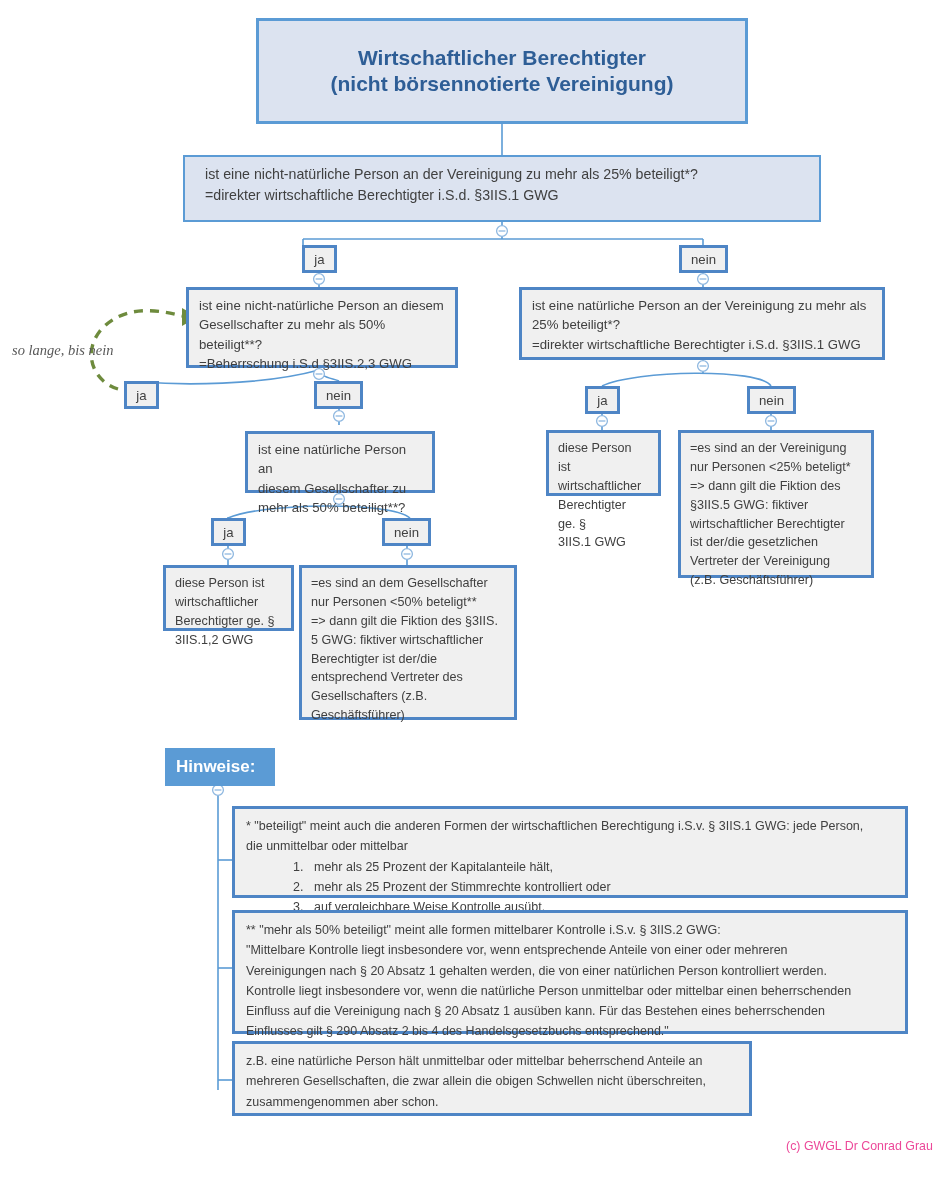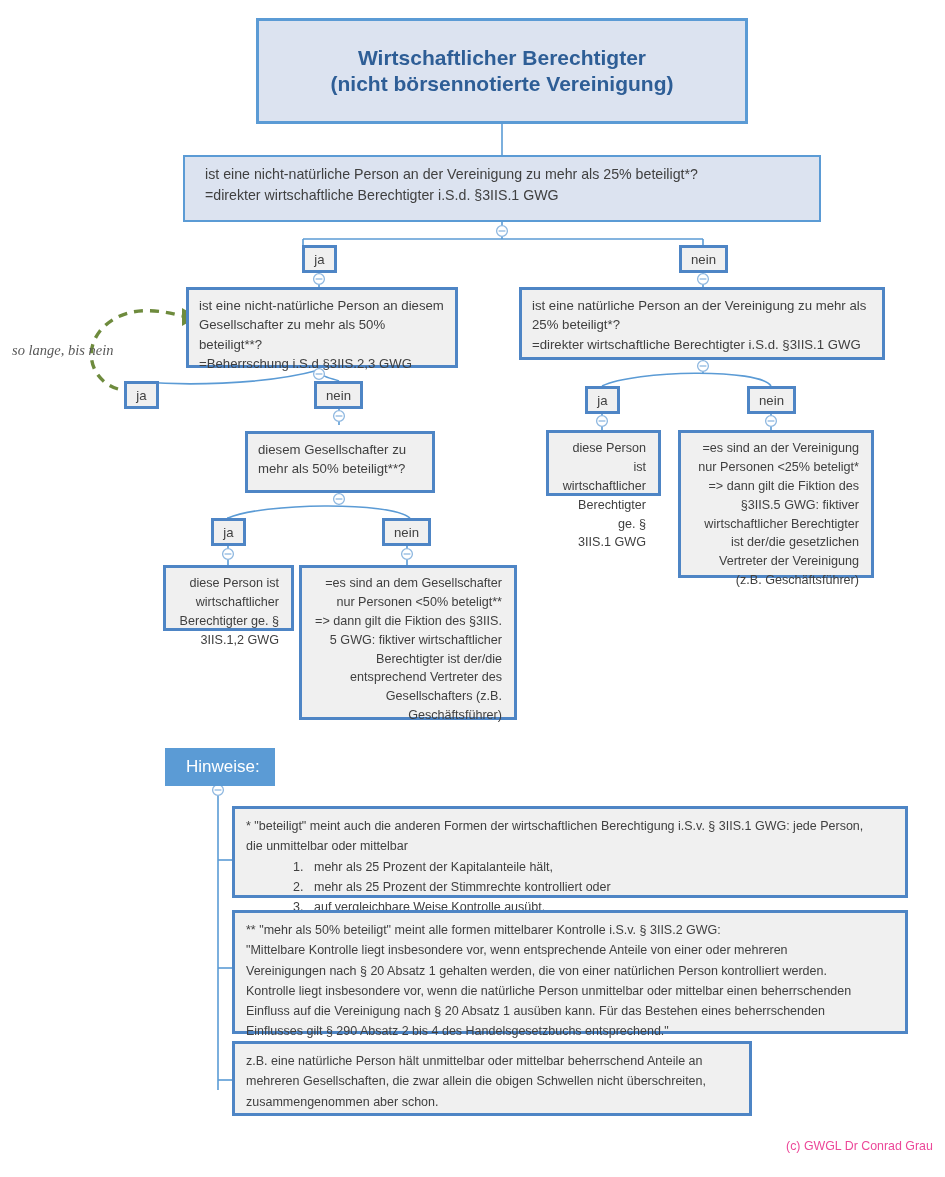--- a/index.html
+++ b/index.html
@@ -31,26 +31,25 @@
   }
   .lbl{
     background:#F0F0F0;border:3px solid #4E85C5;
     color:#404040;font-size:13.2px;
     display:flex;align-items:center;justify-content:center;
   }
   .res{
     background:#F0F0F0;border:3px solid #4E85C5;
     color:#404040;font-size:12.6px;line-height:1.5;
     padding:6px 12px 5px 9px;
-    text-align:right;
   }
   .hinweise{
     background:#5B9BD5;border:0;
-    color:#ffffff;font-weight:normal;font-size:17px;
-    display:flex;align-items:center;padding-left:21px;
+    color:#ffffff;font-weight:bold;font-size:17px;
+    display:flex;align-items:center;padding-left:11px;
   }
   .note{
     background:#F0F0F0;border:3px solid #4E85C5;
     color:#404040;font-size:12.5px;line-height:1.62;
     padding:7px 9px 6px 11px;
   }
   .note-line{white-space:nowrap;}
   .note-item{display:flex;}
   .note-item .num{width:68px;flex:0 0 68px;padding-left:47px;box-sizing:border-box;}
   .soLange{
@@ -185,20 +184,21 @@
     <div>=Beherrschung i.S.d §3IIS.2,3 GWG</div>
   </div>
 
   <div class="soLange" style="left:12px;top:342px;">so lange, bis nein</div>
 
   <div class="node lbl" style="left:124px;top:381px;width:35px;height:28px;">ja</div>
 
   <div class="node lbl" style="left:314px;top:381px;width:49px;height:28px;">nein</div>
 
   <div class="node q-gray" style="left:245px;top:431px;width:190px;height:62px;">
+    <div>ist eine natürliche Person an</div>
     <div>diesem Gesellschafter zu</div>
     <div>mehr als 50% beteiligt**?</div>
   </div>
 
   <div class="node lbl" style="left:211px;top:518px;width:35px;height:28px;">ja</div>
   <div class="node lbl" style="left:382px;top:518px;width:49px;height:28px;">nein</div>
 
   <div class="node res" style="left:163px;top:565px;width:131px;height:66px;">
     <div>diese Person ist</div>
     <div>wirtschaftlicher</div>

